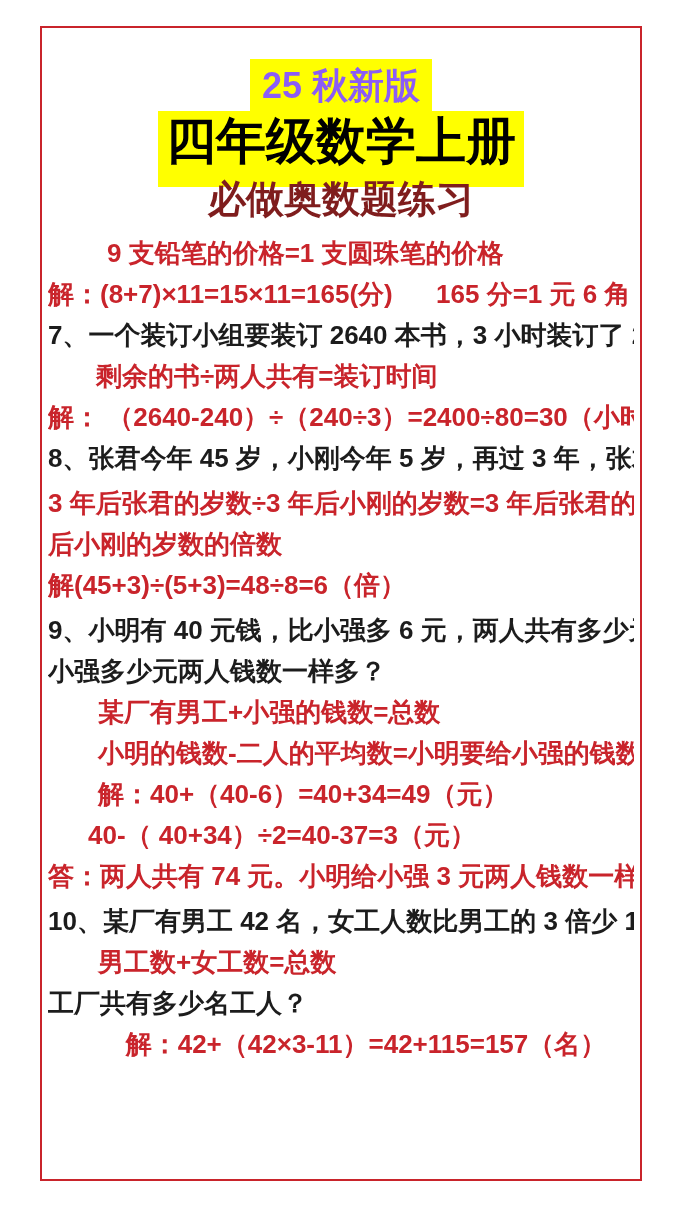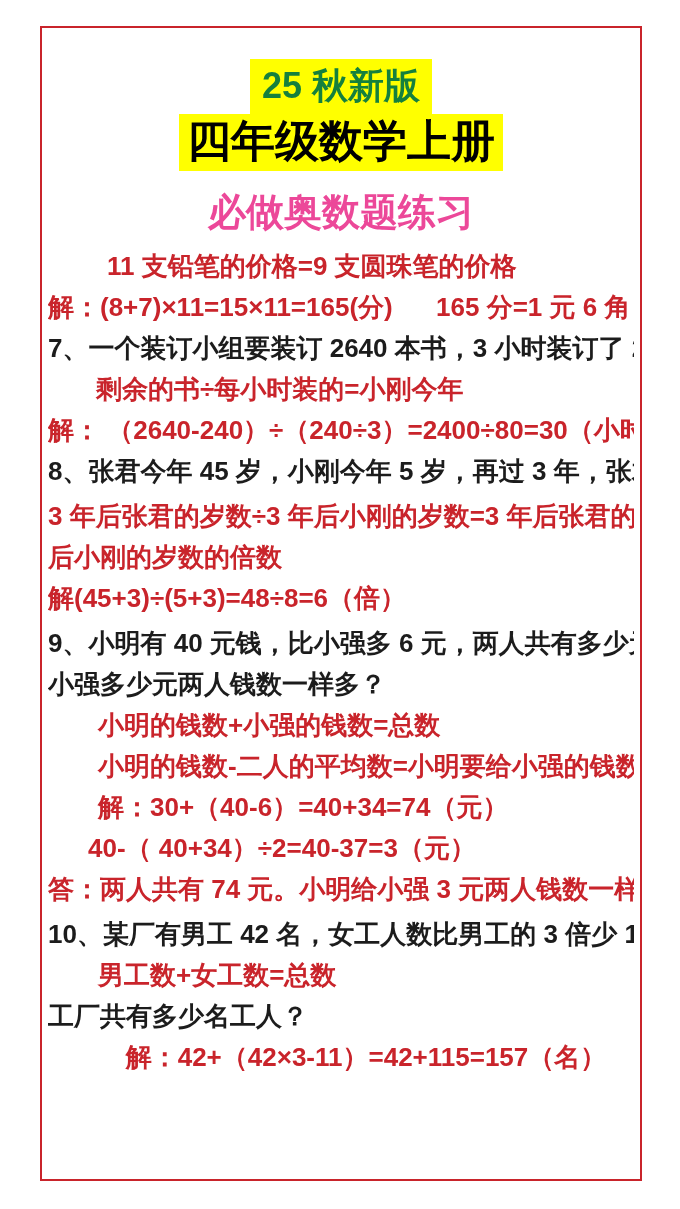--- a/index.html
+++ b/index.html
@@ -16,38 +16,38 @@
     width: 602px; height: 1155px;
     border: 2px solid #c9242b;
     background: #ffffff;
     padding: 0 6px;
     overflow: hidden;
   }
   .header { text-align: center; padding-top: 33px; }
   .title-row1 { line-height: 49px; }
   .title-row1 .hl {
     background: #ffff00;
-    color: #15803d;
+    color: #8b5cf6;
     font-size: 36px;
     font-weight: bold;
     padding: 6px 12px 8px 12px;
   }
   .title-row2 { line-height: 48px; }
   .title-row2 .hl {
     background: #ffff00;
     color: #000000;
-    font-size: 44px;
+    font-size: 50px;
     font-weight: bold;
-    padding: 2px 8px 6px 8px;
+    padding: 2px 8px 18px 8px;
   }
   .title-row3 {
-    margin-top: 16px;
+    margin-top: 1px;
     font-size: 38px;
     font-weight: bold;
-    color: #ec4899;
+    color: #7f1d1d;
     line-height: 42px;
   }
   .body-text { margin-top: 13px; }
   .line {
     font-size: 26px;
     font-weight: bold;
     line-height: 41px;
     color: #1c1c1c;
     white-space: pre;
     overflow: hidden;
@@ -59,34 +59,34 @@
 <body>
 
 <div class="frame">
   <div class="header">
     <div class="title-row1"><span class="hl">25 秋新版</span></div>
     <div class="title-row2"><span class="hl">四年级数学上册</span></div>
     <div class="title-row3">必做奥数题练习</div>
   </div>
 
   <div class="body-text" id="lines">
-      <div class="line red" style="padding-left: 59px;">11 支铅笔的价格=9 支圆珠笔的价格</div>
+      <div class="line red" style="padding-left: 59px;">9 支铅笔的价格=1 支圆珠笔的价格</div>
       <div class="line red">解：(8+7)×11=15×11=165(分)      165 分=1 元 6 角 5 分</div>
       <div class="line black">7、一个装订小组要装订 2640 本书，3 小时装订了 240 本。照这</div>
-      <div class="line red" style="padding-left: 48px;">剩余的书÷每小时装的=小刚今年</div>
+      <div class="line red" style="padding-left: 48px;">剩余的书÷两人共有=装订时间</div>
       <div class="line red">解： （2640-240）÷（240÷3）=2400÷80=30（小时）</div>
       <div class="line black">8、张君今年 45 岁，小刚今年 5 岁，再过 3 年，张君的岁数是</div>
       <div class="line red gap">3 年后张君的岁数÷3 年后小刚的岁数=3 年后张君的岁数是 3 年</div>
       <div class="line red">后小刚的岁数的倍数</div>
       <div class="line red">解(45+3)÷(5+3)=48÷8=6（倍）</div>
       <div class="line black gap">9、小明有 40 元钱，比小强多 6 元，两人共有多少元？小明给</div>
       <div class="line black">小强多少元两人钱数一样多？</div>
-      <div class="line red" style="padding-left: 50px;">小明的钱数+小强的钱数=总数</div>
+      <div class="line red" style="padding-left: 50px;">某厂有男工+小强的钱数=总数</div>
       <div class="line red" style="padding-left: 50px;">小明的钱数-二人的平均数=小明要给小强的钱数。</div>
-      <div class="line red" style="padding-left: 50px;">解：30+（40-6）=40+34=74（元）</div>
+      <div class="line red" style="padding-left: 50px;">解：40+（40-6）=40+34=49（元）</div>
       <div class="line red" style="padding-left: 40px;">40-（ 40+34）÷2=40-37=3（元）</div>
       <div class="line red">答：两人共有 74 元。小明给小强 3 元两人钱数一样多。</div>
       <div class="line black gap">10、某厂有男工 42 名，女工人数比男工的 3 倍少 11 名，这个</div>
       <div class="line red" style="padding-left: 50px;">男工数+女工数=总数</div>
       <div class="line black">工厂共有多少名工人？</div>
       <div class="line red" style="padding-left: 50px; text-align: center;">解：42+（42×3-11）=42+115=157（名）</div>
     </div>
 </div>
 
 </body></html>

